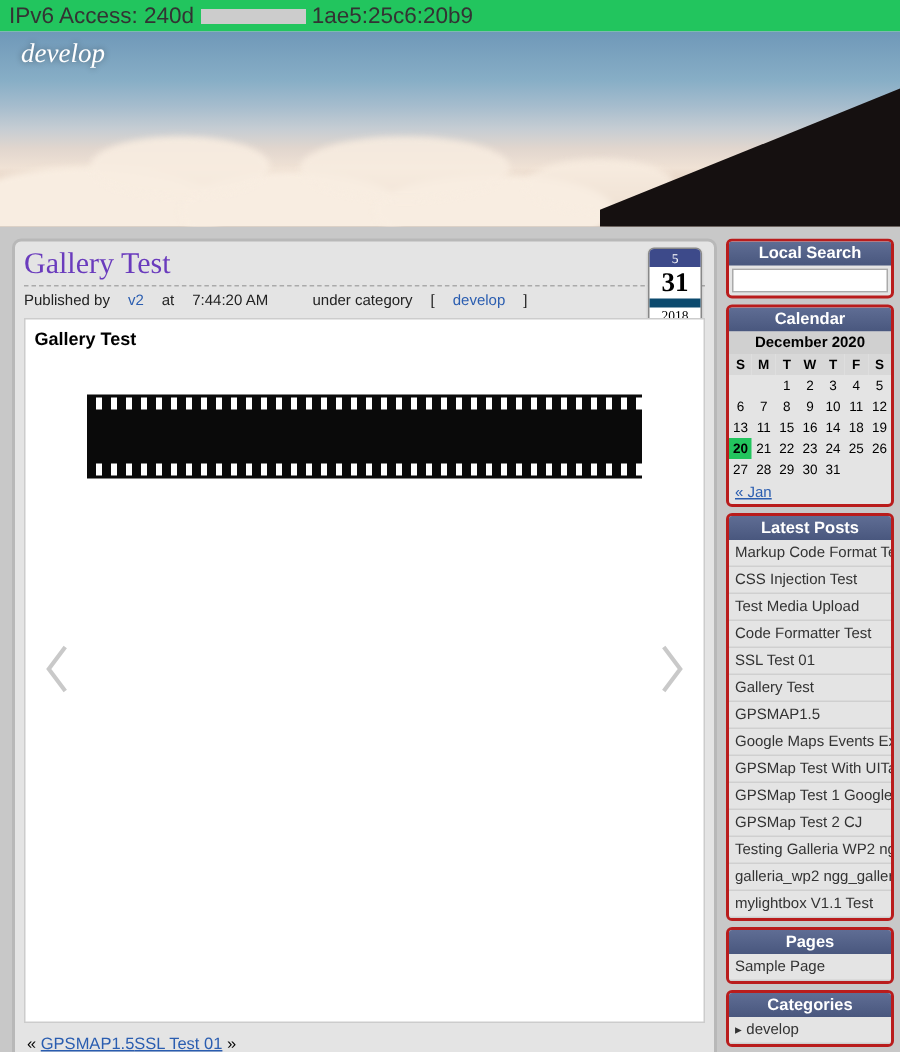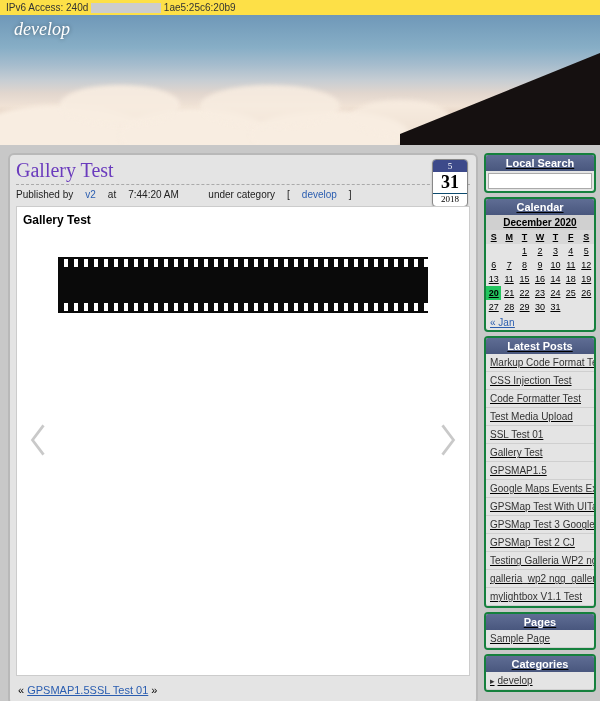--- a/index.html
+++ b/index.html
@@ -3,23 +3,23 @@
 <meta charset="utf-8">
 <style>
   * { box-sizing: border-box; margin: 0; padding: 0; }
   body {
     font-family: Arial, Helvetica, sans-serif;
     font-size: 11px;
     background: #f4f4f4;
     width: 600px;
   }
   .ipv6-bar {
-    background: #fde047;
+    background: #22c55e;
     padding: 2px 6px;
-    font-size: 10px;
+    font-size: 15px;
     color: #333;
   }
   .ipv6-bar span.redacted {
     display: inline-block;
     width: 70px;
     height: 10px;
     background: #ccc;
     vertical-align: middle;
   }
   
@@ -113,21 +113,21 @@
     width: 36px;
     background: #fff;
     border: 1px solid #888;
     border-radius: 4px;
     text-align: center;
     font-family: Georgia, serif;
     box-shadow: 0 1px 2px rgba(0,0,0,.2);
   }
   .calendar-badge .month { background:#3d4a8a;color:#fff;font-size:9px;padding:1px 0;border-radius:3px 3px 0 0;}
   .calendar-badge .day { font-size:18px;font-weight:bold;padding:0;}
-  .calendar-badge .year { font-size:9px;padding:0 0 2px;border-top:1px solid #0c4a6e;}
+  .calendar-badge .year { font-size:9px;padding:0 0 2px;border-top:6px solid #0c4a6e;}
 
   .content {
     background: #fff;
     border: 1px solid #ccc;
     padding: 6px;
     min-height: 470px;
     position: relative;
   }
   .content h3 { font-size: 12px; font-weight: bold; margin-bottom: 8px;}
   .gallery-wrap {
@@ -179,25 +179,24 @@
   
   .sidebar {
     width: 112px;
     flex-shrink: 0;
     display: flex;
     flex-direction: column;
     gap: 4px;
     overflow: hidden;
   }
   .widget {
-    border: 2px solid #15803d;
+    border: 2px solid #b91c1c;
     border-radius: 4px;
     background: #e4e4e4;
     overflow: hidden;
-    text-decoration: underline;
   }
   .widget-title {
     background: linear-gradient(#5f6d94, #49577e);
     color: #fff;
     font-size: 11px;
     font-weight: bold;
     text-align: center;
     padding: 2px 0;
   }
   .search-input {
@@ -394,28 +393,28 @@
       <div class="cal-nav">
         <a>« Jan</a>
       </div>
     </div>
 
     <div class="widget">
       <div class="widget-title">Latest Posts</div>
       <ul id="latest-list">
           <li>Markup Code Format Test</li>
           <li>CSS Injection Test</li>
+          <li>Test Media Upload</li>
           <li>Code Formatter Test</li>
-          <li>Test Media Upload</li>
           <li>SSL Test 01</li>
           <li>Gallery Test</li>
           <li>GPSMAP1.5</li>
           <li>Google Maps Events Explorer</li>
           <li>GPSMap Test With UITab</li>
-          <li>GPSMap Test 3 Google</li>
+          <li>GPSMap Test 1 Google</li>
           <li>GPSMap Test 2 CJ</li>
           <li>Testing Galleria WP2 ngg_gallery</li>
           <li>galleria_wp2 ngg_gallery=8</li>
           <li>mylightbox V1.1 Test</li>
         </ul>
     </div>
 
     <div class="widget">
       <div class="widget-title">Pages</div>
       <ul id="pages-list">

